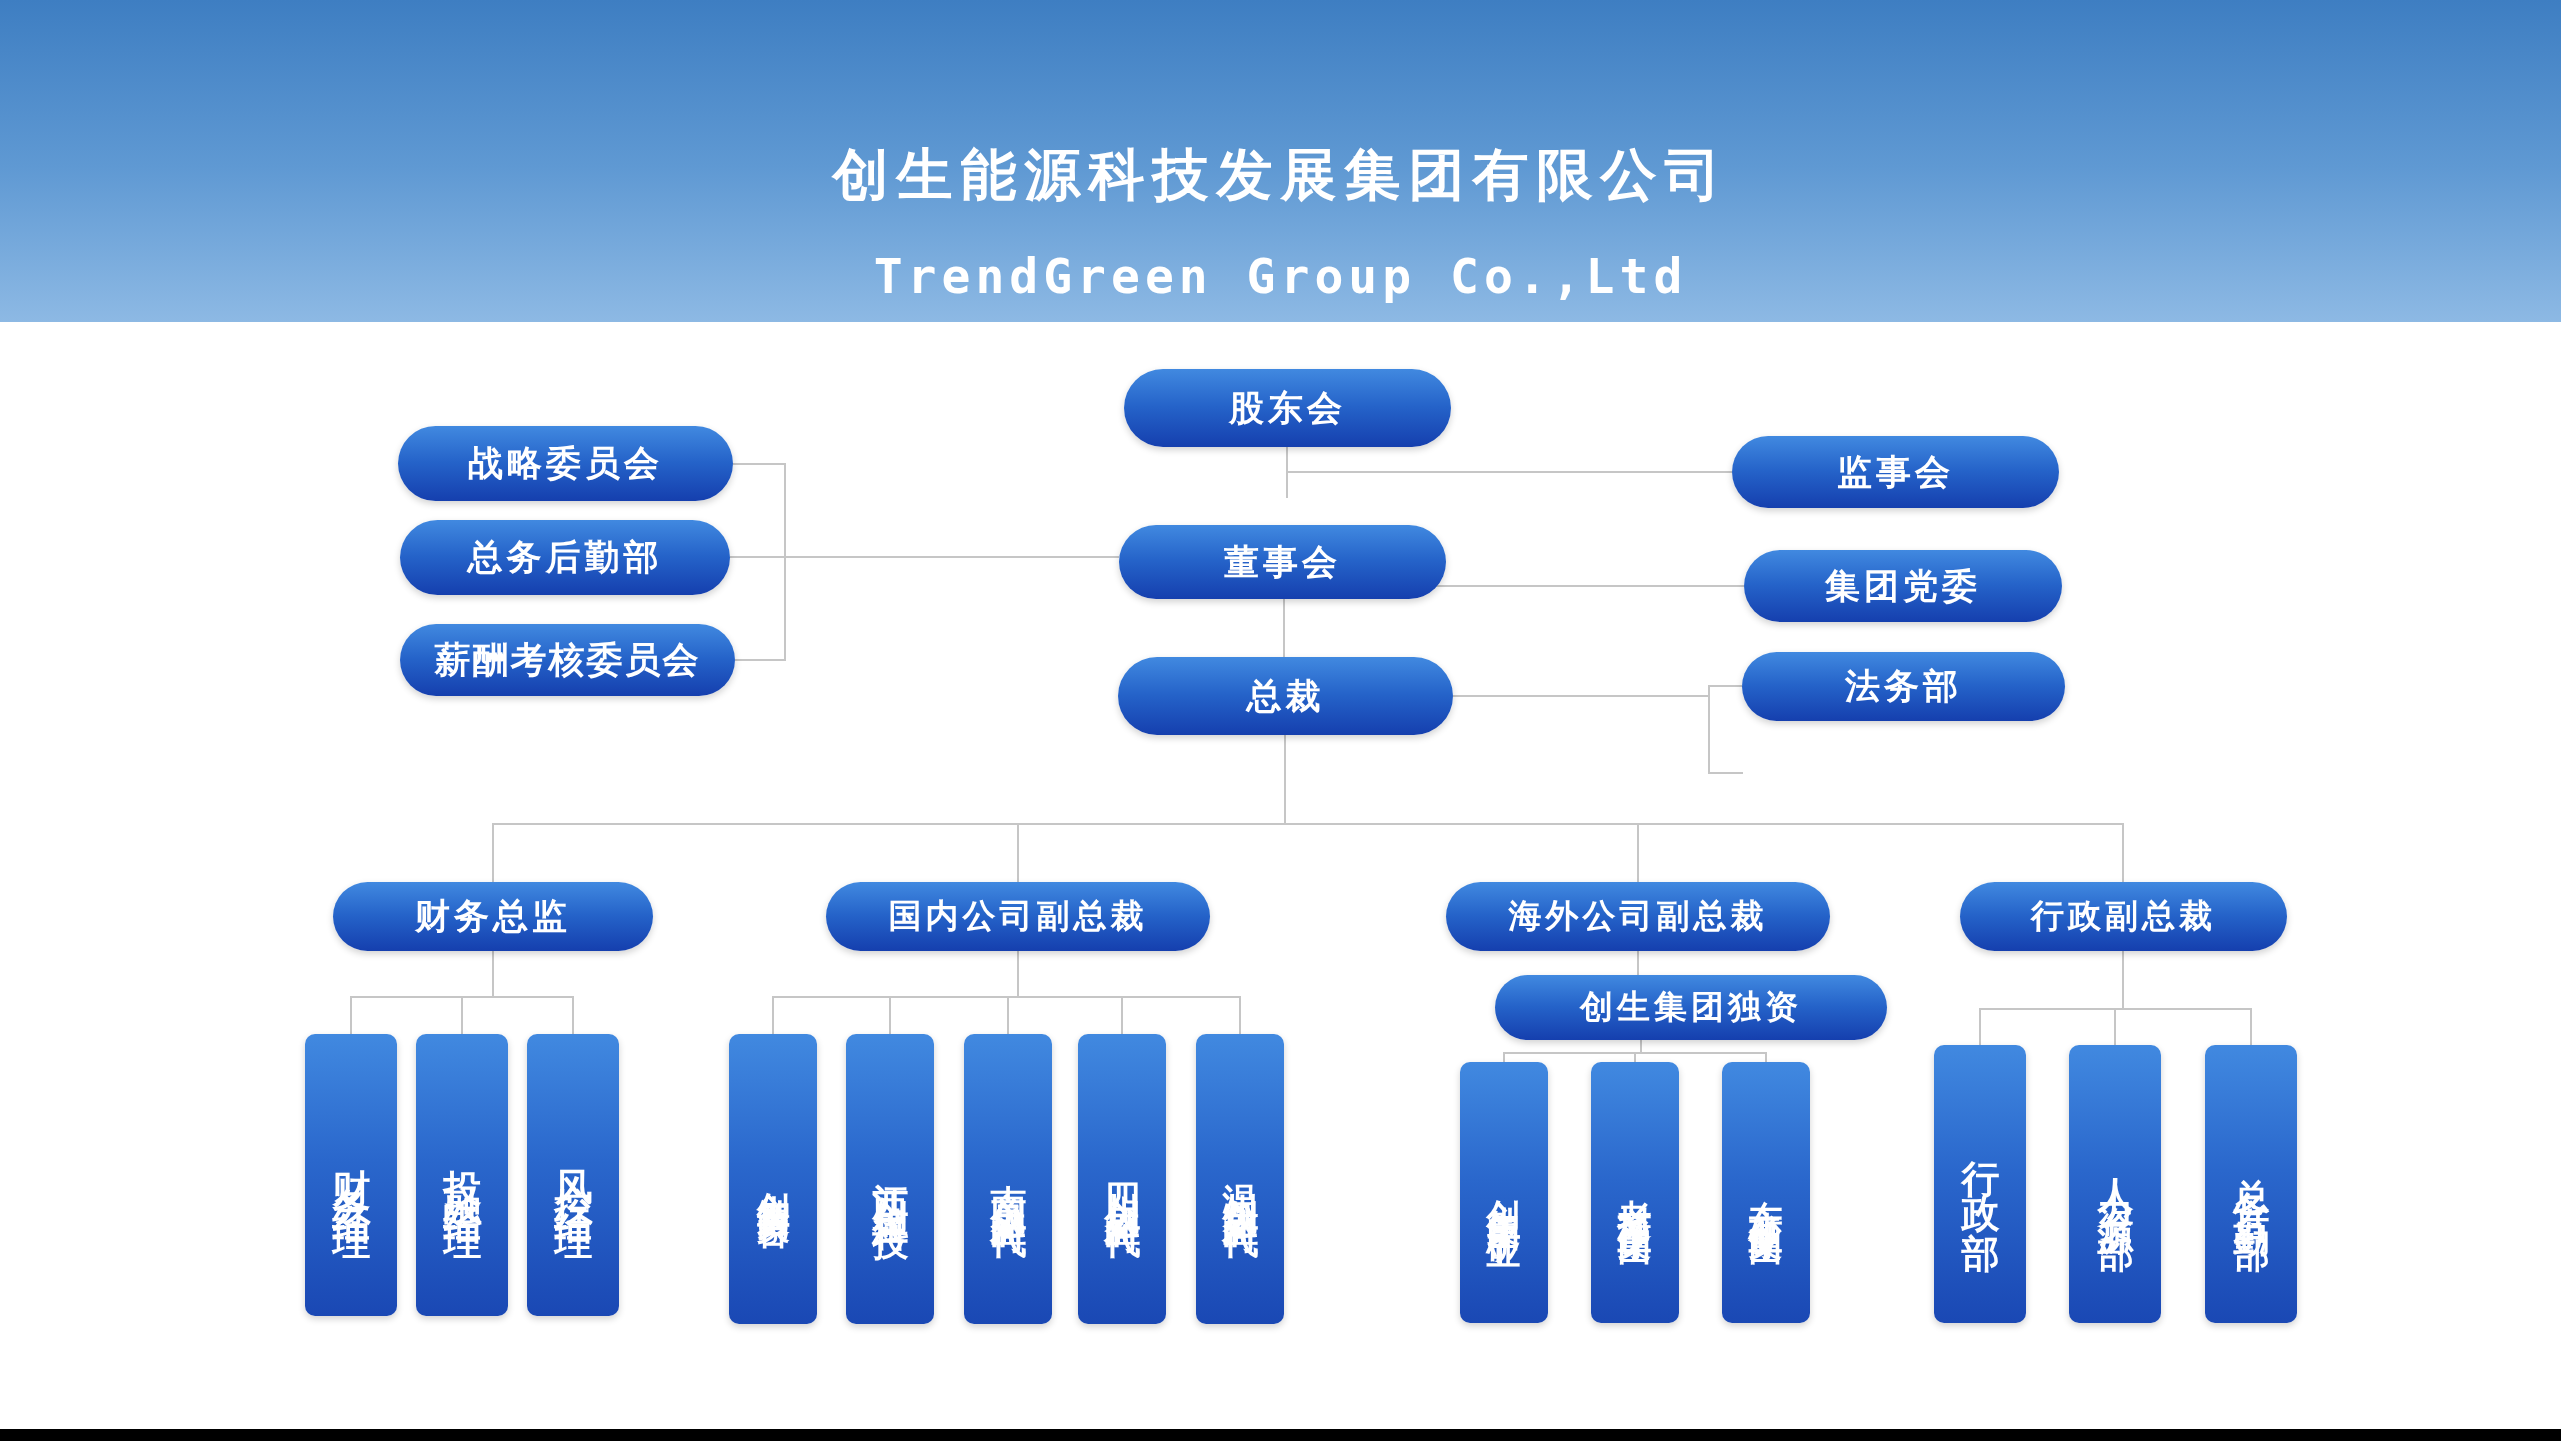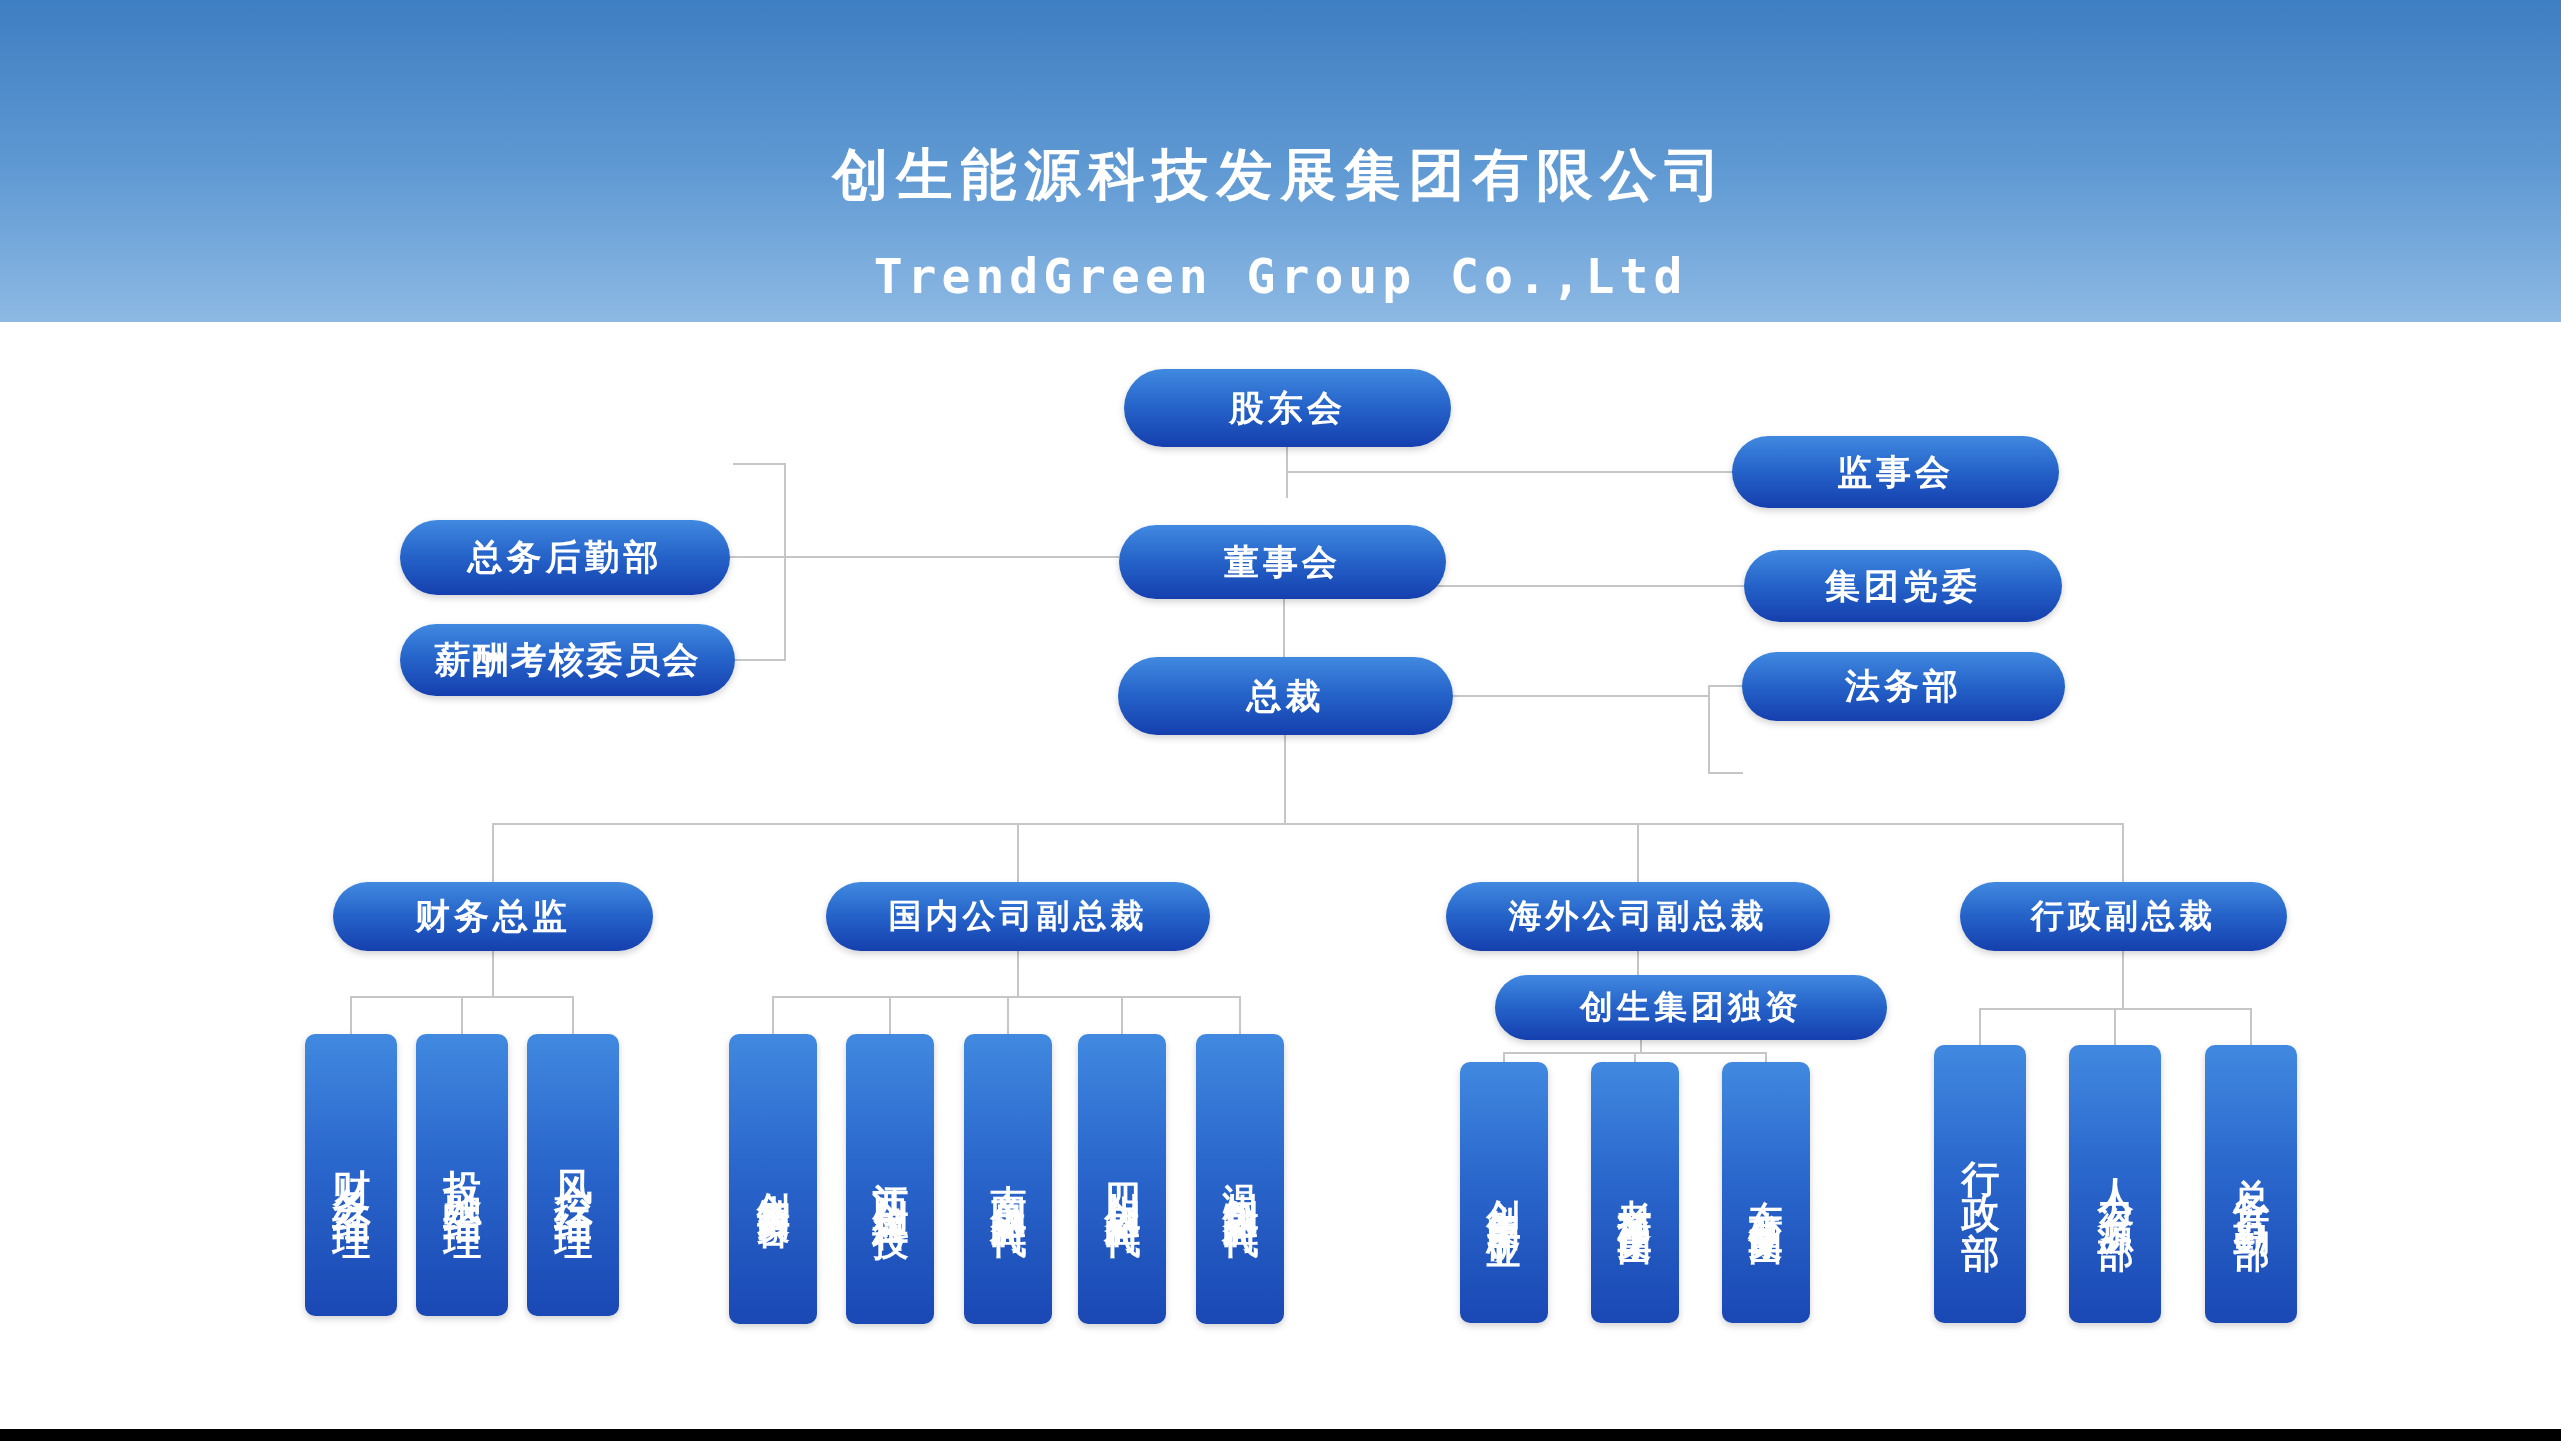--- a/index.html
+++ b/index.html
@@ -120,20 +120,21 @@
   <div class="line" style="left:2122px;top:951px;width:2px;height:57px"></div>
   <div class="line" style="left:1979px;top:1008px;width:273px;height:2px"></div>
   <div class="line" style="left:1979px;top:1008px;width:2px;height:37px"></div>
   <div class="line" style="left:2114px;top:1008px;width:2px;height:37px"></div>
   <div class="line" style="left:2250px;top:1008px;width:2px;height:37px"></div>
 
   <div class="pill" style="left:1124px;top:369px;width:327px;height:78px">股东会</div>
   <div class="pill" style="left:1119px;top:525px;width:327px;height:74px">董事会</div>
   <div class="pill" style="left:1118px;top:657px;width:335px;height:78px">总裁</div>
 
+  <div class="pill" style="left:398px;top:426px;width:335px;height:75px">战略委员会</div>
   <div class="pill" style="left:400px;top:520px;width:330px;height:75px">总务后勤部</div>
   <div class="pill" style="left:400px;top:624px;width:335px;height:72px;font-size:36px;letter-spacing:2px">薪酬考核委员会</div>
 
   <div class="pill" style="left:1732px;top:436px;width:327px;height:72px">监事会</div>
   <div class="pill" style="left:1744px;top:550px;width:318px;height:72px">集团党委</div>
   <div class="pill" style="left:1742px;top:652px;width:323px;height:69px">法务部</div>
 
   <div class="pill" style="left:333px;top:882px;width:320px;height:69px">财务总监</div>
   <div class="pill" style="left:1446px;top:882px;width:384px;height:69px;font-size:33px">海外公司副总裁</div>
   <div class="pill" style="left:826px;top:882px;width:384px;height:69px;font-size:33px">国内公司副总裁</div>

